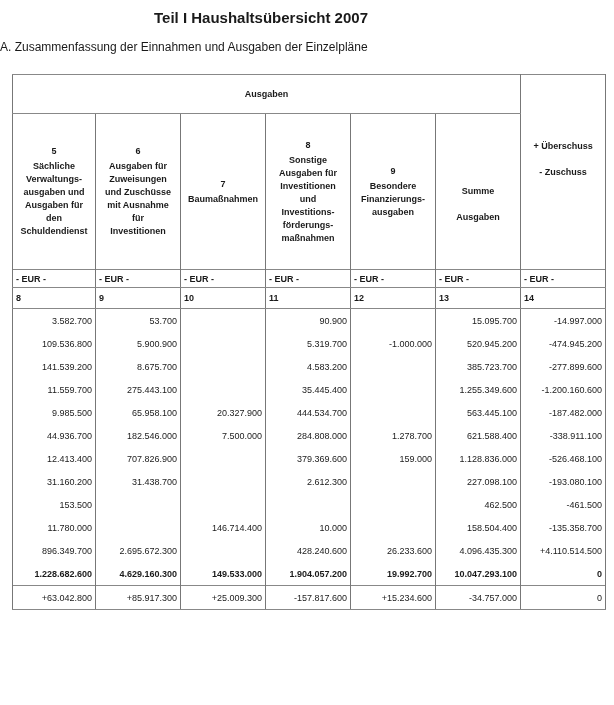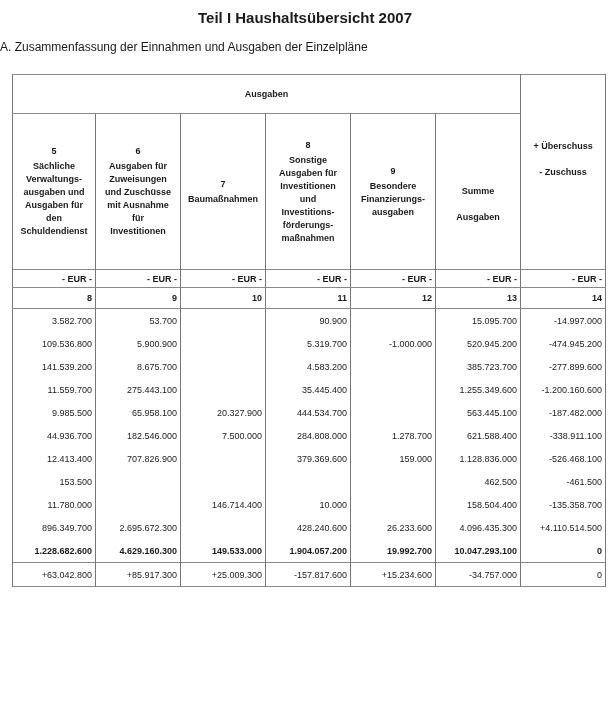--- a/index.html
+++ b/index.html
@@ -1,27 +1,27 @@
 <!DOCTYPE html>
 <html><head>
 <meta charset="utf-8">
 <style>
   html, body { margin:0; padding:0; background:#ffffff; }
   body { width:614px; height:705px; position:relative; overflow:hidden; font-family:"Liberation Sans", sans-serif; color:#1a1a1a; }
-  .title { position:absolute; left:0; width:522px; top:9px; text-align:center; font-weight:bold; font-size:15px;margin-left:44px; }
+  .title { position:absolute; left:0; width:522px; top:9px; text-align:center; font-weight:bold; font-size:15px; }
   .subtitle { position:absolute; left:0; width:614px; top:40px; text-align:left; font-size:12px; }
   table.budget { position:absolute; left:12px; top:74px; width:593px; border-collapse:collapse; table-layout:fixed; font-size:9.5px; }
   table.budget td { border-left:1px solid #777; border-right:1px solid #777; padding:0 3px; vertical-align:middle; }
   .top-row td { height:38px; border-top:1px solid #888; border-bottom:1px solid #888; }
   .top-row td.ausgaben { text-align:center; font-weight:bold; font-size:9px; }
   .top-row td.blank { border-bottom:none; }
   .hdr-row td { height:129px; vertical-align:top; text-align:center; font-weight:bold; font-size:9px; line-height:13px; padding-top:3px; }
   .hdr-row td.last { border-top:none; vertical-align:top; padding-top:10px; }
   .hdr-row .num { display:block; margin-bottom:2px; }
-  .eur-row td, .idx-row td { text-align:right; font-weight:bold; font-size:9px; border-top:1px solid #888; border-bottom:1px solid #888; }
+  .eur-row td, .idx-row td { text-align:left; font-weight:bold; font-size:9px; border-top:1px solid #888; border-bottom:1px solid #888; }
   .eur-row td { height:17px; }
   .idx-row td { height:20px; }
   .data-row td { height:23px; text-align:right; font-size:9px; }
   .sum-row td { height:23px; text-align:right; font-weight:bold; font-size:9px; }
   .sum-row.first td { border-top:1px solid #888; }
   .diff-row td { height:23px; text-align:right; font-size:9px; border-top:1px solid #888; border-bottom:1px solid #888; }
 </style>
 </head>
 <body>
 
@@ -168,20 +168,29 @@
       <tr class="data-row">
         <td>12.413.400</td>
         <td>707.826.900</td>
         <td></td>
         <td>379.369.600</td>
         <td>159.000</td>
         <td>1.128.836.000</td>
         <td>-526.468.100</td>
       </tr>
       <tr class="data-row">
+        <td>31.160.200</td>
+        <td>31.438.700</td>
+        <td></td>
+        <td>2.612.300</td>
+        <td></td>
+        <td>227.098.100</td>
+        <td>-193.080.100</td>
+      </tr>
+      <tr class="data-row">
         <td>153.500</td>
         <td></td>
         <td></td>
         <td></td>
         <td></td>
         <td>462.500</td>
         <td>-461.500</td>
       </tr>
       <tr class="data-row">
         <td>11.780.000</td>

